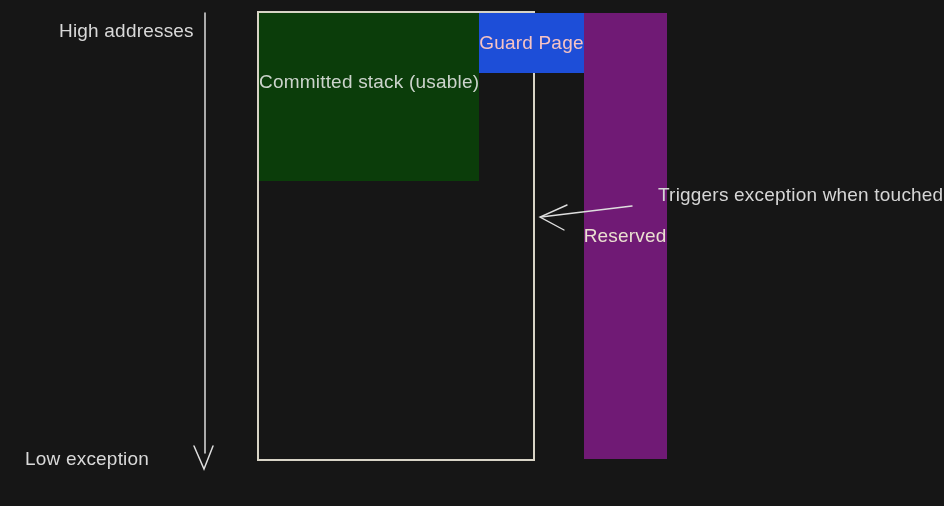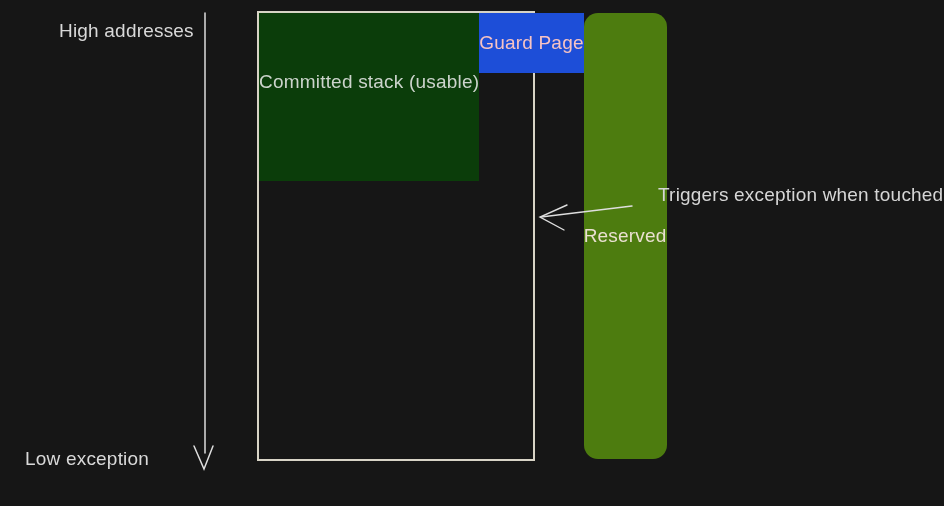--- a/index.html
+++ b/index.html
@@ -76,21 +76,21 @@
 
 <div class="side-label" id="low-label">Low exception</div>
 
 <div id="stack" style="border-color: rgb(216, 212, 198);">
   <div class="segment" id="seg-committed" style="background-color: rgb(11, 61, 10);">
     <span class="segment-label" style="color: rgb(204, 212, 204);">Committed stack (usable)</span>
   </div>
   <div class="segment" id="seg-guard" style="background-color: #1d4ed8;">
     <span class="segment-label" style="color: rgb(247, 195, 195);">Guard Page</span>
   </div>
-  <div class="segment" id="seg-reserved" style="background-color: #4d7c0f; border-radius: 14px;">
+  <div class="segment" id="seg-reserved" style="background-color: #701a75;">
     <span class="segment-label" style="color: rgb(234, 224, 209);">Reserved</span>
   </div>
 </div>
 
 <div id="annotation-label" style="color: rgb(214, 214, 214);">Triggers exception when touched</div>
 
 <svg id="arrow-layer" width="944" height="506" viewBox="0 0 944 506">
 
   <g stroke="#dedede" stroke-width="1.5" fill="none" stroke-linecap="round">
     <line x1="205" y1="13" x2="205" y2="453"></line>

